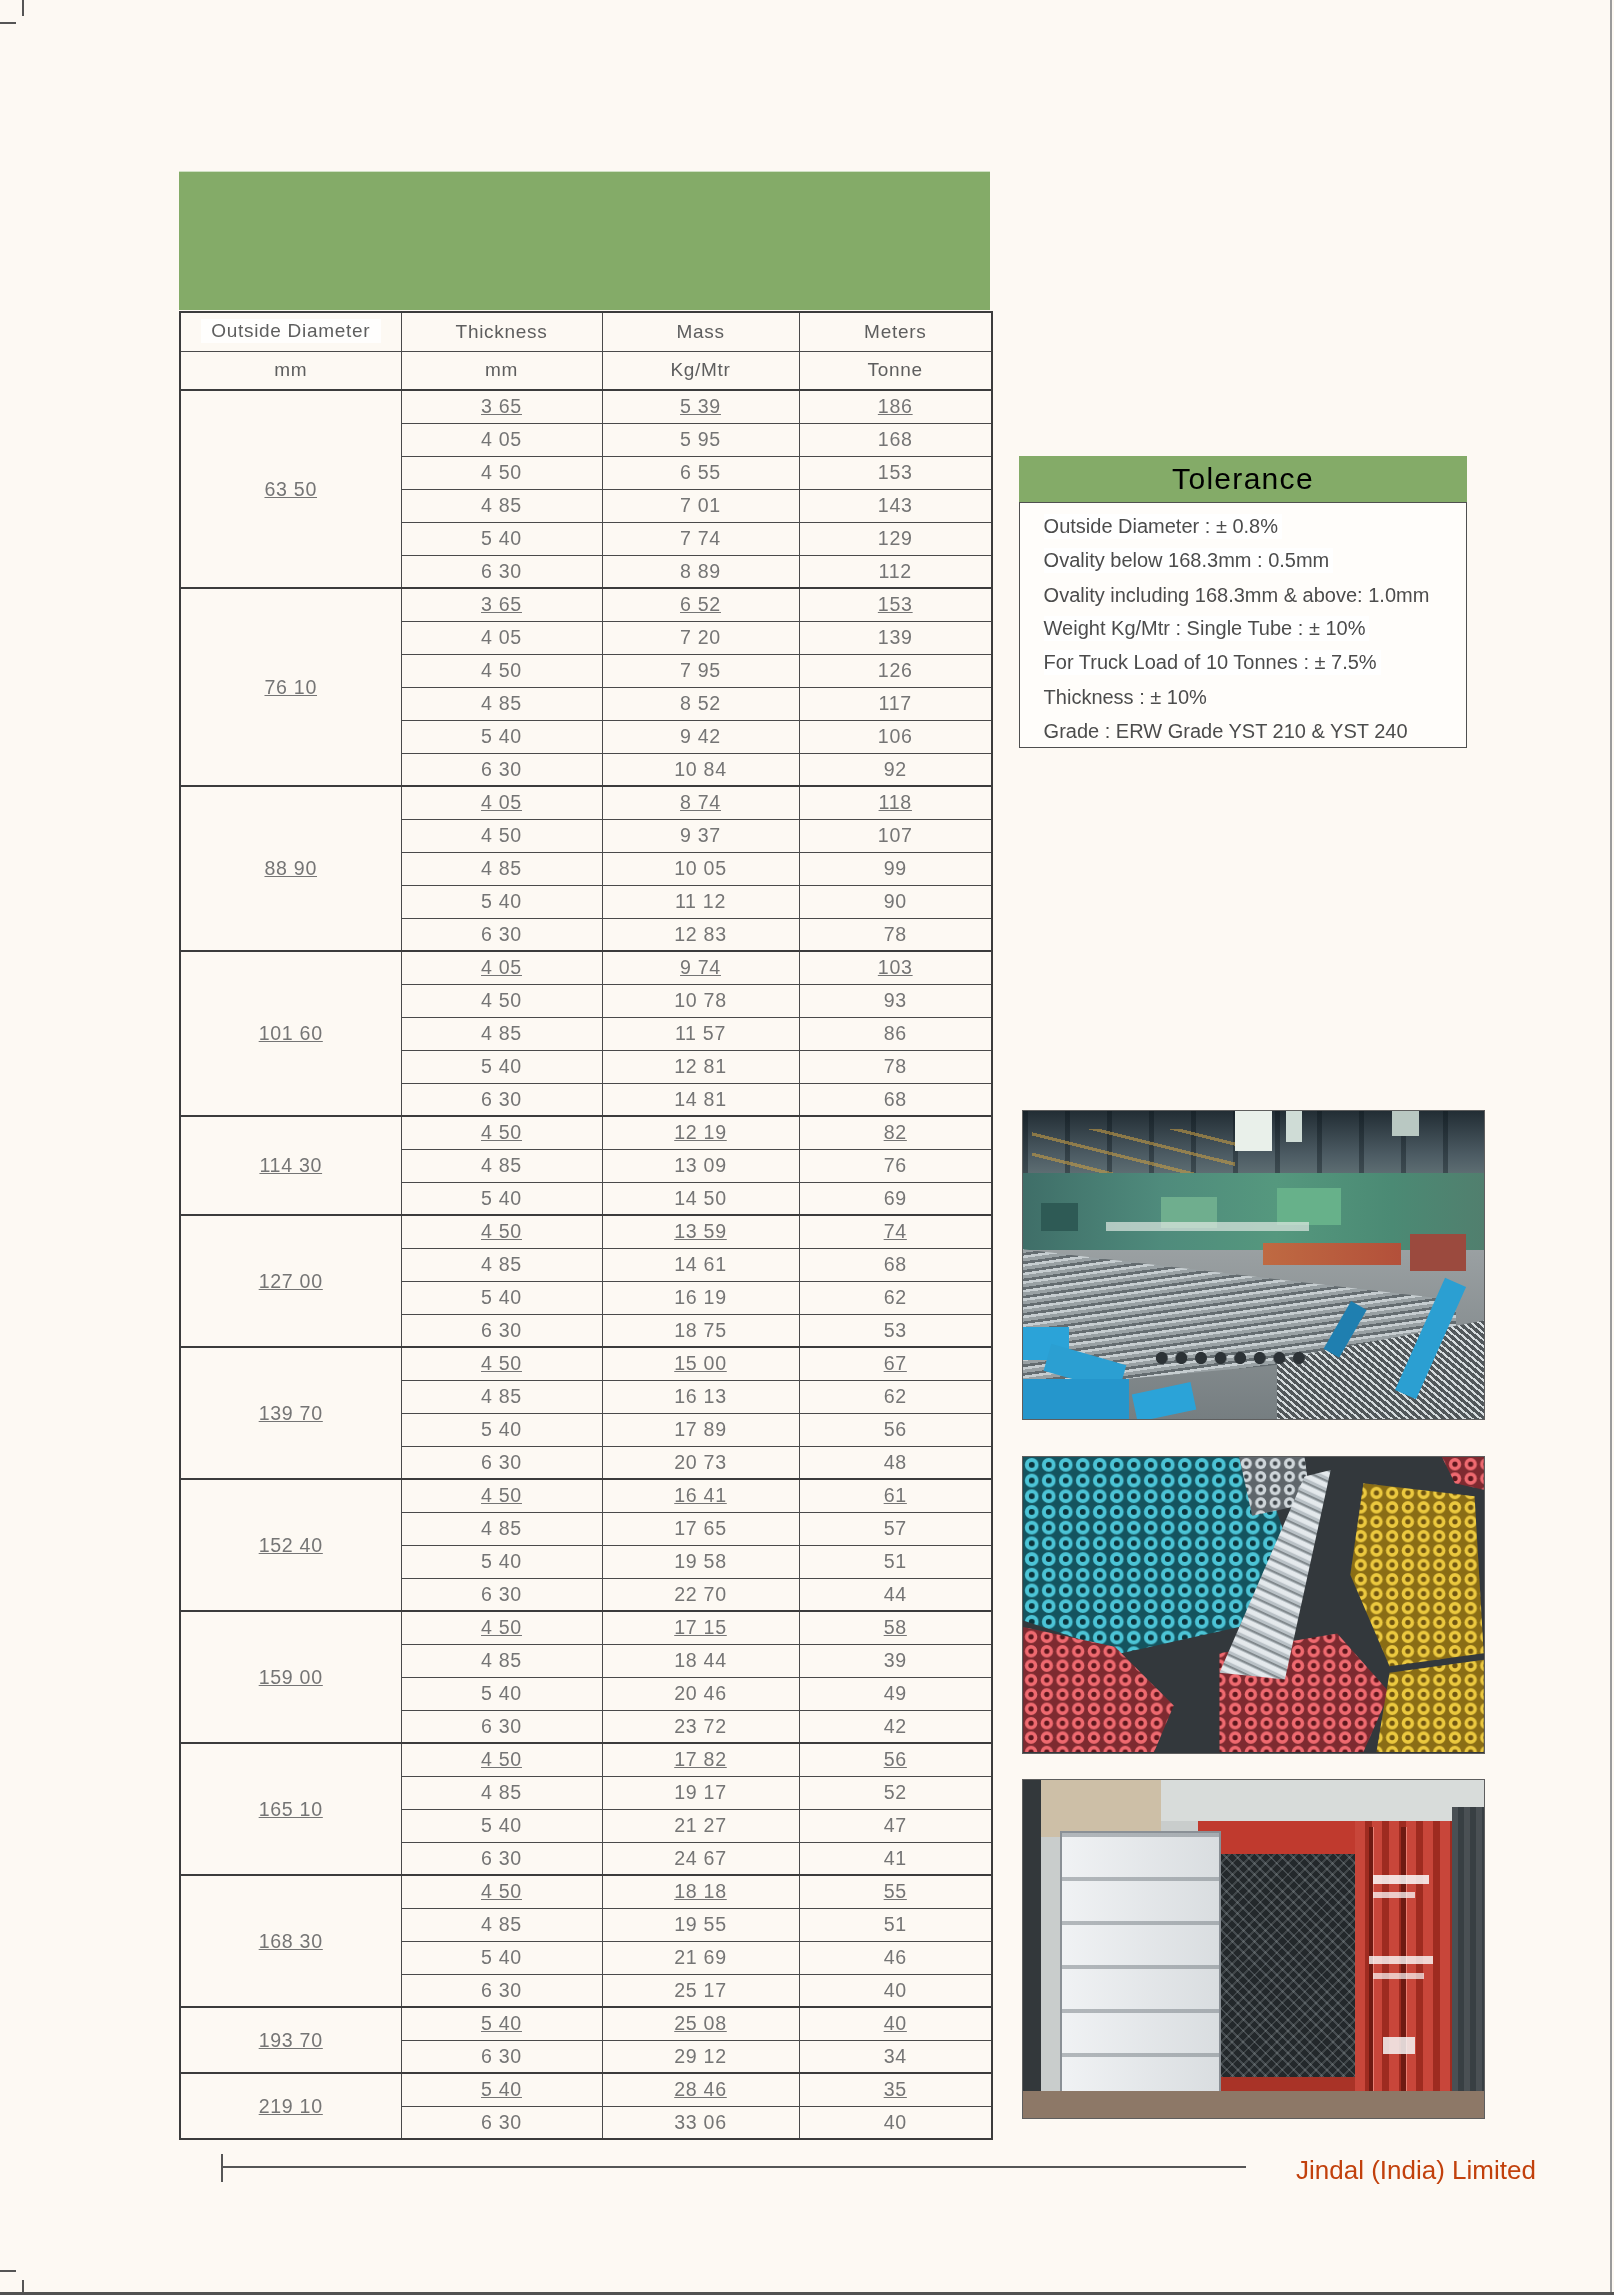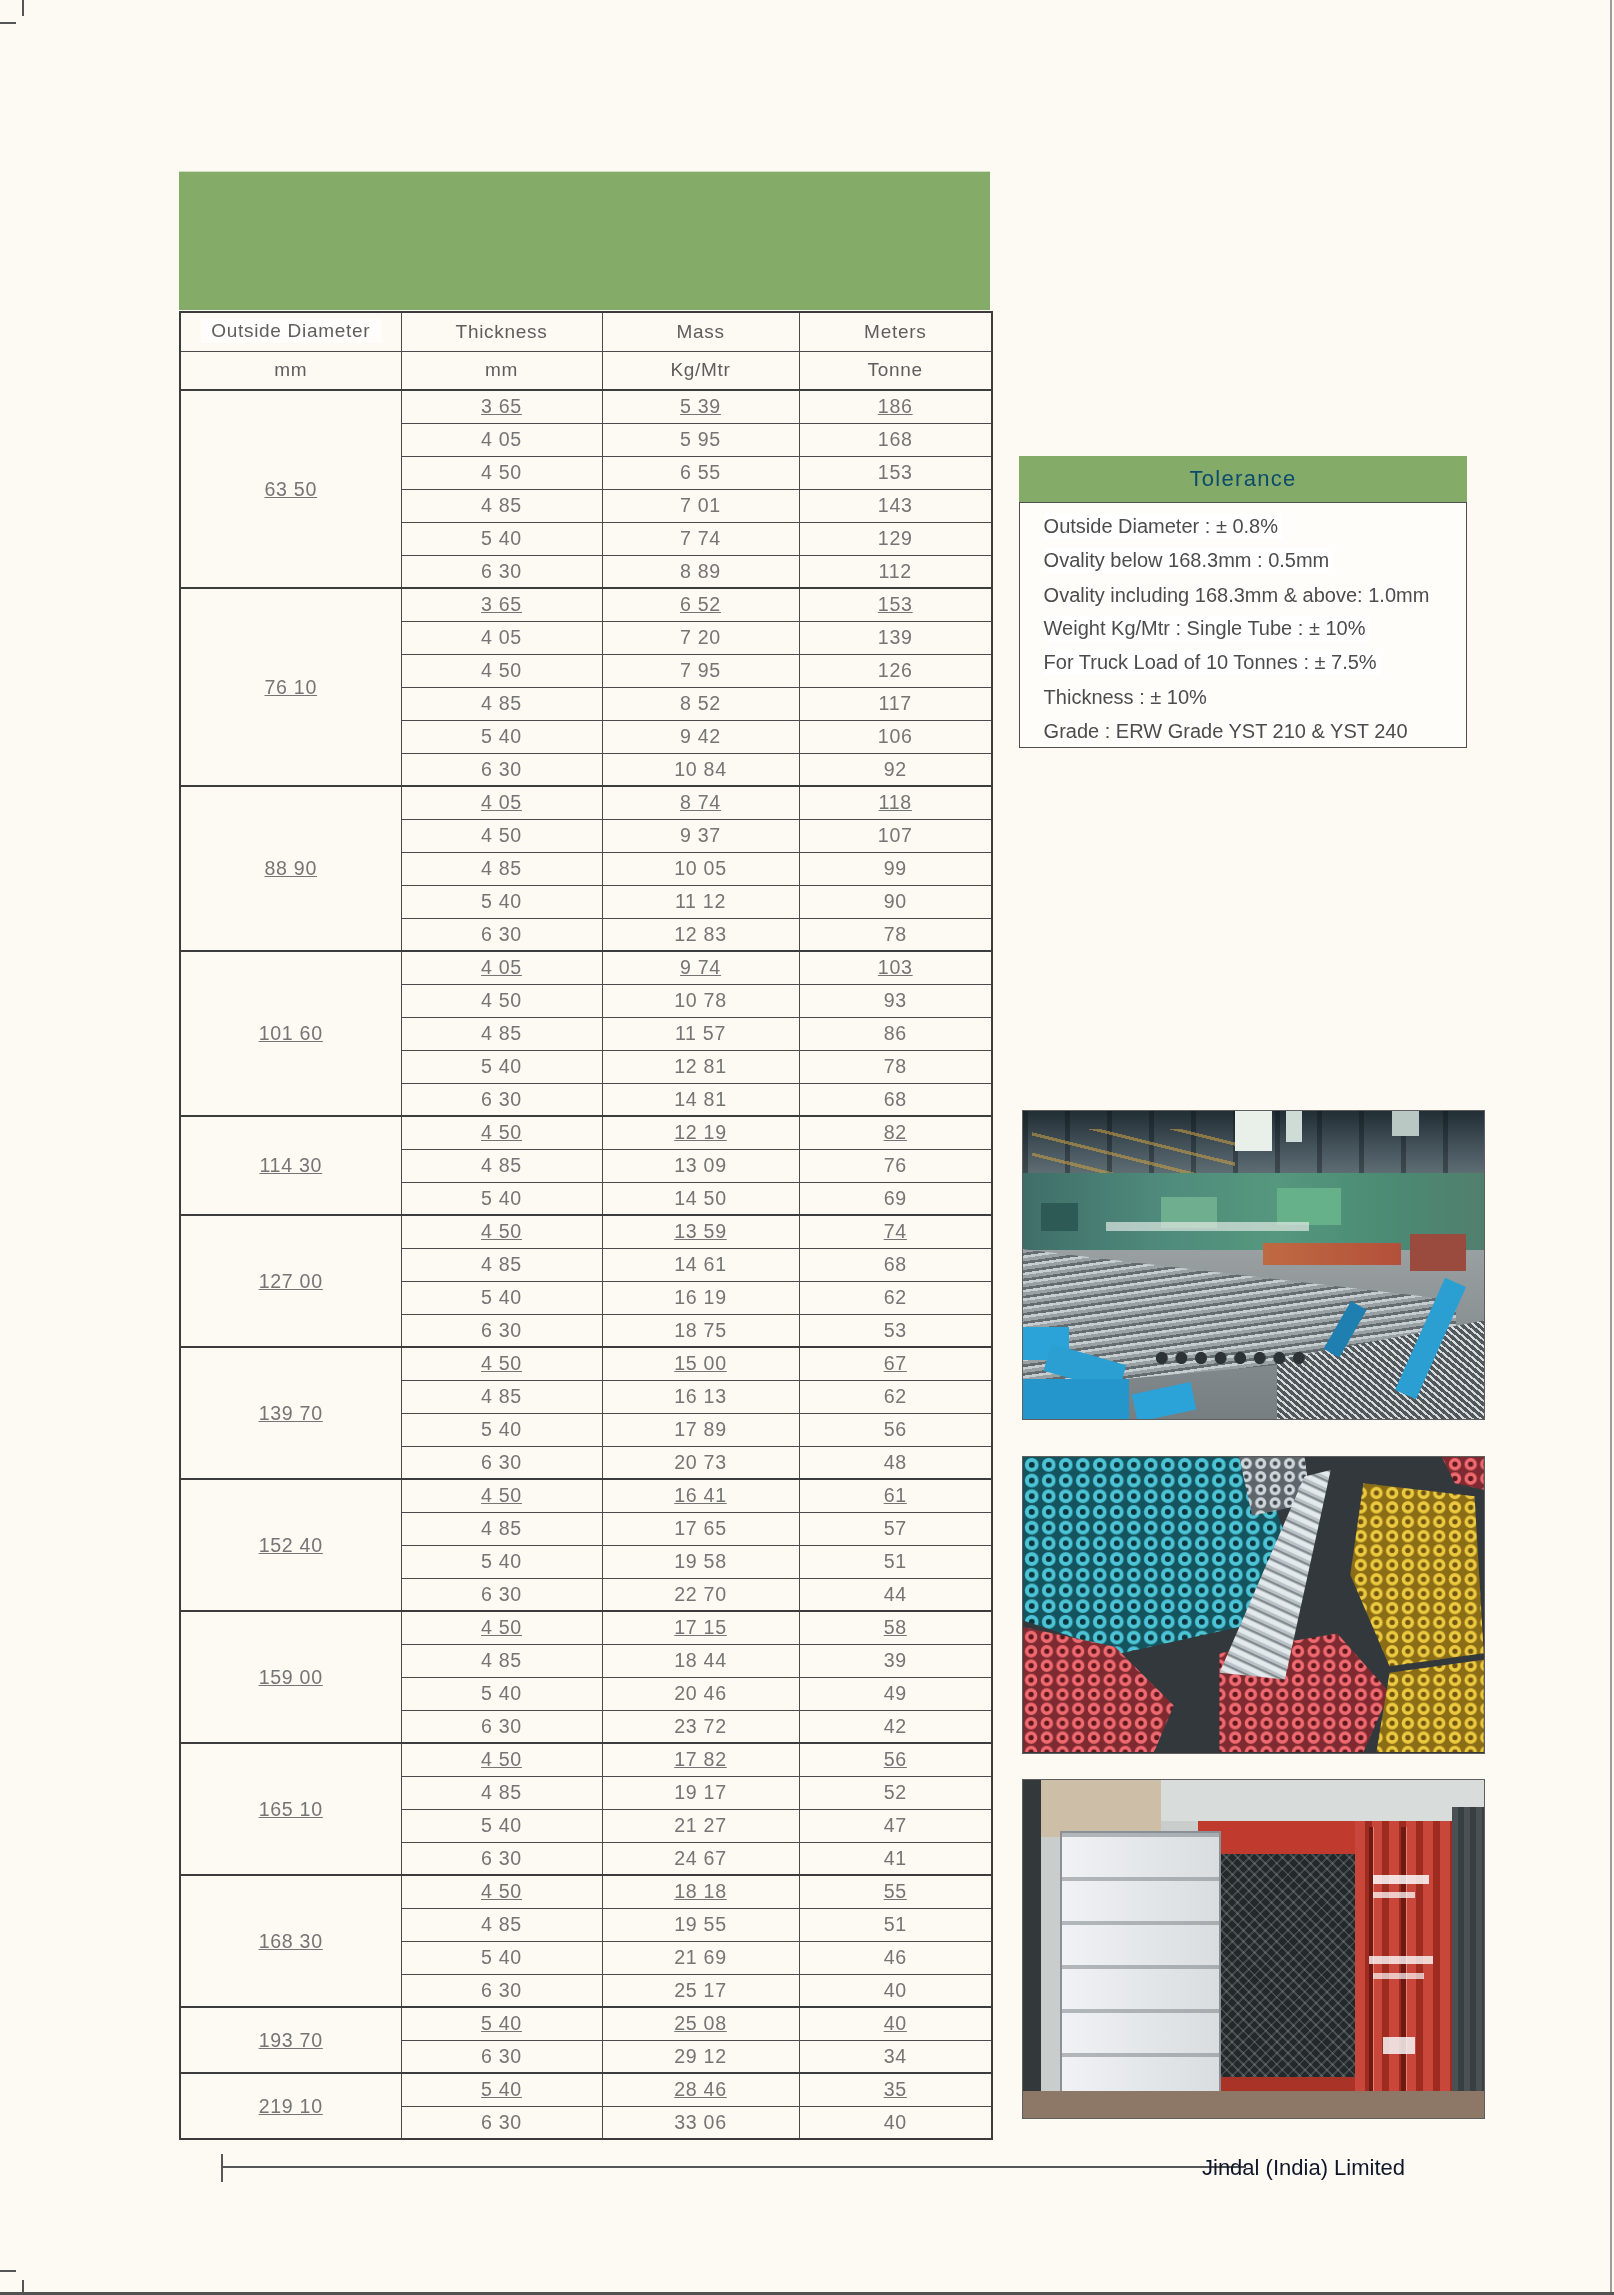--- a/index.html
+++ b/index.html
@@ -31,21 +31,21 @@
     color:#757575;font-size:19.6px;letter-spacing:0.7px;white-space:nowrap;
   }
   tr.hdr td{height:39px;color:#5e5e5e;font-size:19px;}
   tr.units td{border-bottom:2.6px solid #3c3c3c;margin-top:16px;}
   tr.gstart td{border-top:2.6px solid #3c3c3c;text-decoration:underline;}
   .hl-chip{background:#fffefd;padding:1.3px 10.5px;}
 
   
   #tolerance-header{left:1019px;top:456px;width:448px;height:46px;background:#84ab68;
     display:flex;align-items:center;justify-content:center;}
-  #tolerance-title{color:#0c4a6e;font-size:22px;letter-spacing:1.3px;}
+  #tolerance-title{color:#000000;font-size:30px;letter-spacing:1.3px;}
   #tolerance-body{left:1019px;top:502px;width:448px;height:246px;background:#fffdfa;
     border:1.3px solid #4f4f4f;box-sizing:border-box;padding-top:6.5px;}
   .tol-line{height:34px;line-height:34px;padding-left:23.6px;font-size:20px;color:#4c4c4c;white-space:nowrap;}
   .tol-line.hl span{background:#ffffff;padding:1.3px 3.9px 1.3px 0;}
 
   
   .photo{position:absolute;left:1022px;width:463px;overflow:hidden;border:1.3px solid #5e5e5e;box-sizing:border-box;}
   #photo-mill{top:1110px;height:310px;background:#7e888c;}
   #photo-bundles{top:1456px;height:298px;background:#33383c;}
   #photo-container{top:1779px;height:340px;background:#c9cdcc;}
@@ -107,21 +107,21 @@
   .p3-mark2{left:76%;top:33%;width:9%;height:6.5px;background:rgba(250,250,250,.75);}
   .p3-mark3{left:75%;top:52%;width:14%;height:7.9px;background:rgba(250,250,250,.8);}
   .p3-mark4{left:76%;top:57%;width:11%;height:6.5px;background:rgba(250,250,250,.7);}
   .p3-label{left:78%;top:76%;width:7%;height:5%;background:rgba(245,245,245,.85);}
   .p3-darkright{left:93%;top:8%;width:7%;height:88%;
     background:repeating-linear-gradient(90deg,#4a5054 0 6.5px,#383f43 6.5px 11.8px);}
 
   
   #footer-rule{left:222px;top:2166px;width:1024px;height:2px;background:#565656;}
   #footer-tick{left:221px;top:2154px;width:2px;height:27.5px;background:#565656;}
-  #footer-company{left:1202px;top:2155px;font-size:22px;color:#0f172a;white-space:nowrap;}
+  #footer-company{left:1296px;top:2155px;font-size:26px;color:#c2410c;white-space:nowrap;}
 </style>
 </head>
 <body>
 
 <div class="abs mark" id="crop-tl-v"></div>
 <div class="abs mark" id="crop-tl-h"></div>
 <div class="abs mark" id="crop-bl-h"></div>
 <div class="abs mark" id="crop-bl-v"></div>
 <div class="abs" id="page-right-edge"></div>
 <div class="abs" id="page-bottom-edge"></div>

